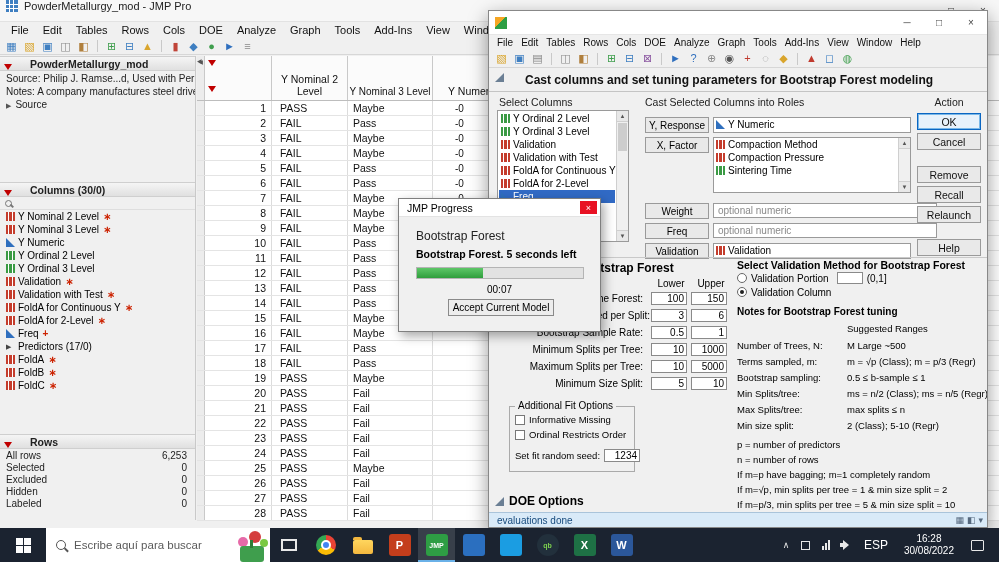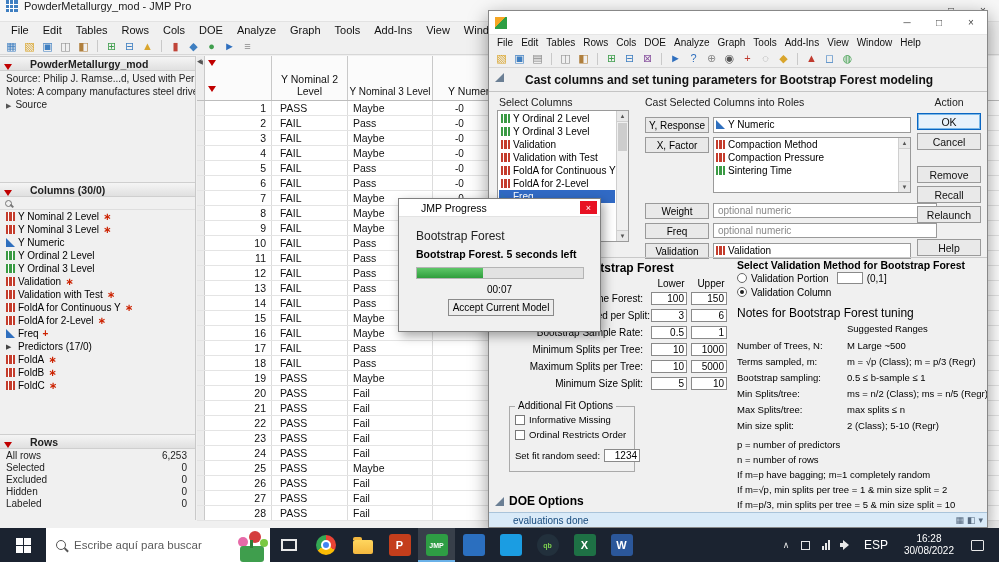--- a/index.html
+++ b/index.html
@@ -108,34 +108,34 @@
   .cbox{width:10px;height:10px;background:#fff;border:1px solid #777;flex:none}
   .seed-row{position:absolute;left:26px;top:380px;display:flex;align-items:center;gap:4px;font-size:9.5px}
   .seed-field{width:36px;height:13px;background:#fff;border:1px solid #8a8a8a;font-size:10px;display:flex;align-items:center;justify-content:flex-end;padding-right:2px}
   .doe-title{position:absolute;left:6px;top:425px;display:flex;gap:5px;align-items:center;font-size:12px;font-weight:bold}
   .vm-title{position:absolute;left:248px;top:190px;font-size:10.5px;font-weight:bold}
   .validation-options{position:absolute;left:248px;top:202px}
   .radio-row{display:flex;align-items:center;gap:4px;height:14px;font-size:10px}
   .radio{width:10px;height:10px;border:1px solid #666;border-radius:50%;background:#fff;position:relative;flex:none}
   .radio.checked::after{content:"";position:absolute;inset:2px;background:#222;border-radius:50%}
   .vp-input{width:26px;height:12px;background:#fff;border:1px solid #8a8a8a;margin-left:4px}
-  .notes-title{position:absolute;left:248px;top:237px;font-size:12px;font-weight:normal}
+  .notes-title{position:absolute;left:248px;top:237px;font-size:10px;font-weight:bold}
   .sugg-hdr{position:absolute;left:358px;top:254px;font-size:9.5px}
   .notes-rows{position:absolute;left:248px;top:268px}
   .note-row{display:flex;height:16px;align-items:center}
   .nk{width:110px;font-size:9.5px;white-space:nowrap}
   .nv{font-size:9.5px;white-space:nowrap}
   .notes-footnotes{position:absolute;left:248px;top:368px}
   .fn{height:15px;font-size:9.5px;white-space:nowrap;display:flex;align-items:center}
-  .dlg-status{position:absolute;left:0;bottom:0;right:0;height:15px;background:#d9eaf8;border-top:1px solid #aac4da;display:flex;align-items:center;padding-left:24px;font-size:10px;color:#174a7c}
+  .dlg-status{position:absolute;left:0;bottom:0;right:0;height:15px;background:#d9eaf8;border-top:1px solid #aac4da;display:flex;align-items:center;padding-left:8px;font-size:10px;color:#174a7c}
   .status-icons{position:absolute;right:4px;top:0;bottom:0;display:flex;align-items:center;gap:3px;font-size:9px;color:#55687d}
 
   
   .progress{position:absolute;left:398px;top:198px;width:203px;height:134px;background:#f0f0f0;border:1px solid #7f7f7f;box-shadow:3px 4px 10px rgba(0,0,0,.35);z-index:10}
-  .p-titlebar{position:absolute;left:0;top:0;right:0;height:18px;background:#fff;border-bottom:1px solid #e3e3e3;display:flex;align-items:center;padding-left:22px;font-size:10.5px}
+  .p-titlebar{position:absolute;left:0;top:0;right:0;height:18px;background:#fff;border-bottom:1px solid #e3e3e3;display:flex;align-items:center;padding-left:8px;font-size:10.5px}
   .p-close{position:absolute;right:3px;top:2px;width:17px;height:13px;background:#e81123;color:#fff;font-size:9px;display:flex;align-items:center;justify-content:center}
   .p-heading{position:absolute;left:17px;top:30px;font-size:12px;color:#222}
   .p-subtext{position:absolute;left:17px;top:49px;font-size:10.5px;font-weight:bold}
   .p-track{position:absolute;left:17px;top:68px;width:168px;height:12px;background:#e2e2e2;border:1px solid #b4b4b4}
   .p-fill{height:100%;background:linear-gradient(#5ec768,#2f9e3c)}
   .p-time{position:absolute;left:0;right:0;top:85px;text-align:center;font-size:10px}
   .p-btn{position:absolute;left:49px;top:100px;width:106px;height:17px;background:#ededed;border:1px solid #8a8a8a;font-size:10px;display:flex;align-items:center;justify-content:center}
 
   
   .taskbar{position:absolute;left:0;top:528px;width:999px;height:34px;background:#1b2330;display:flex;align-items:stretch;z-index:20}

